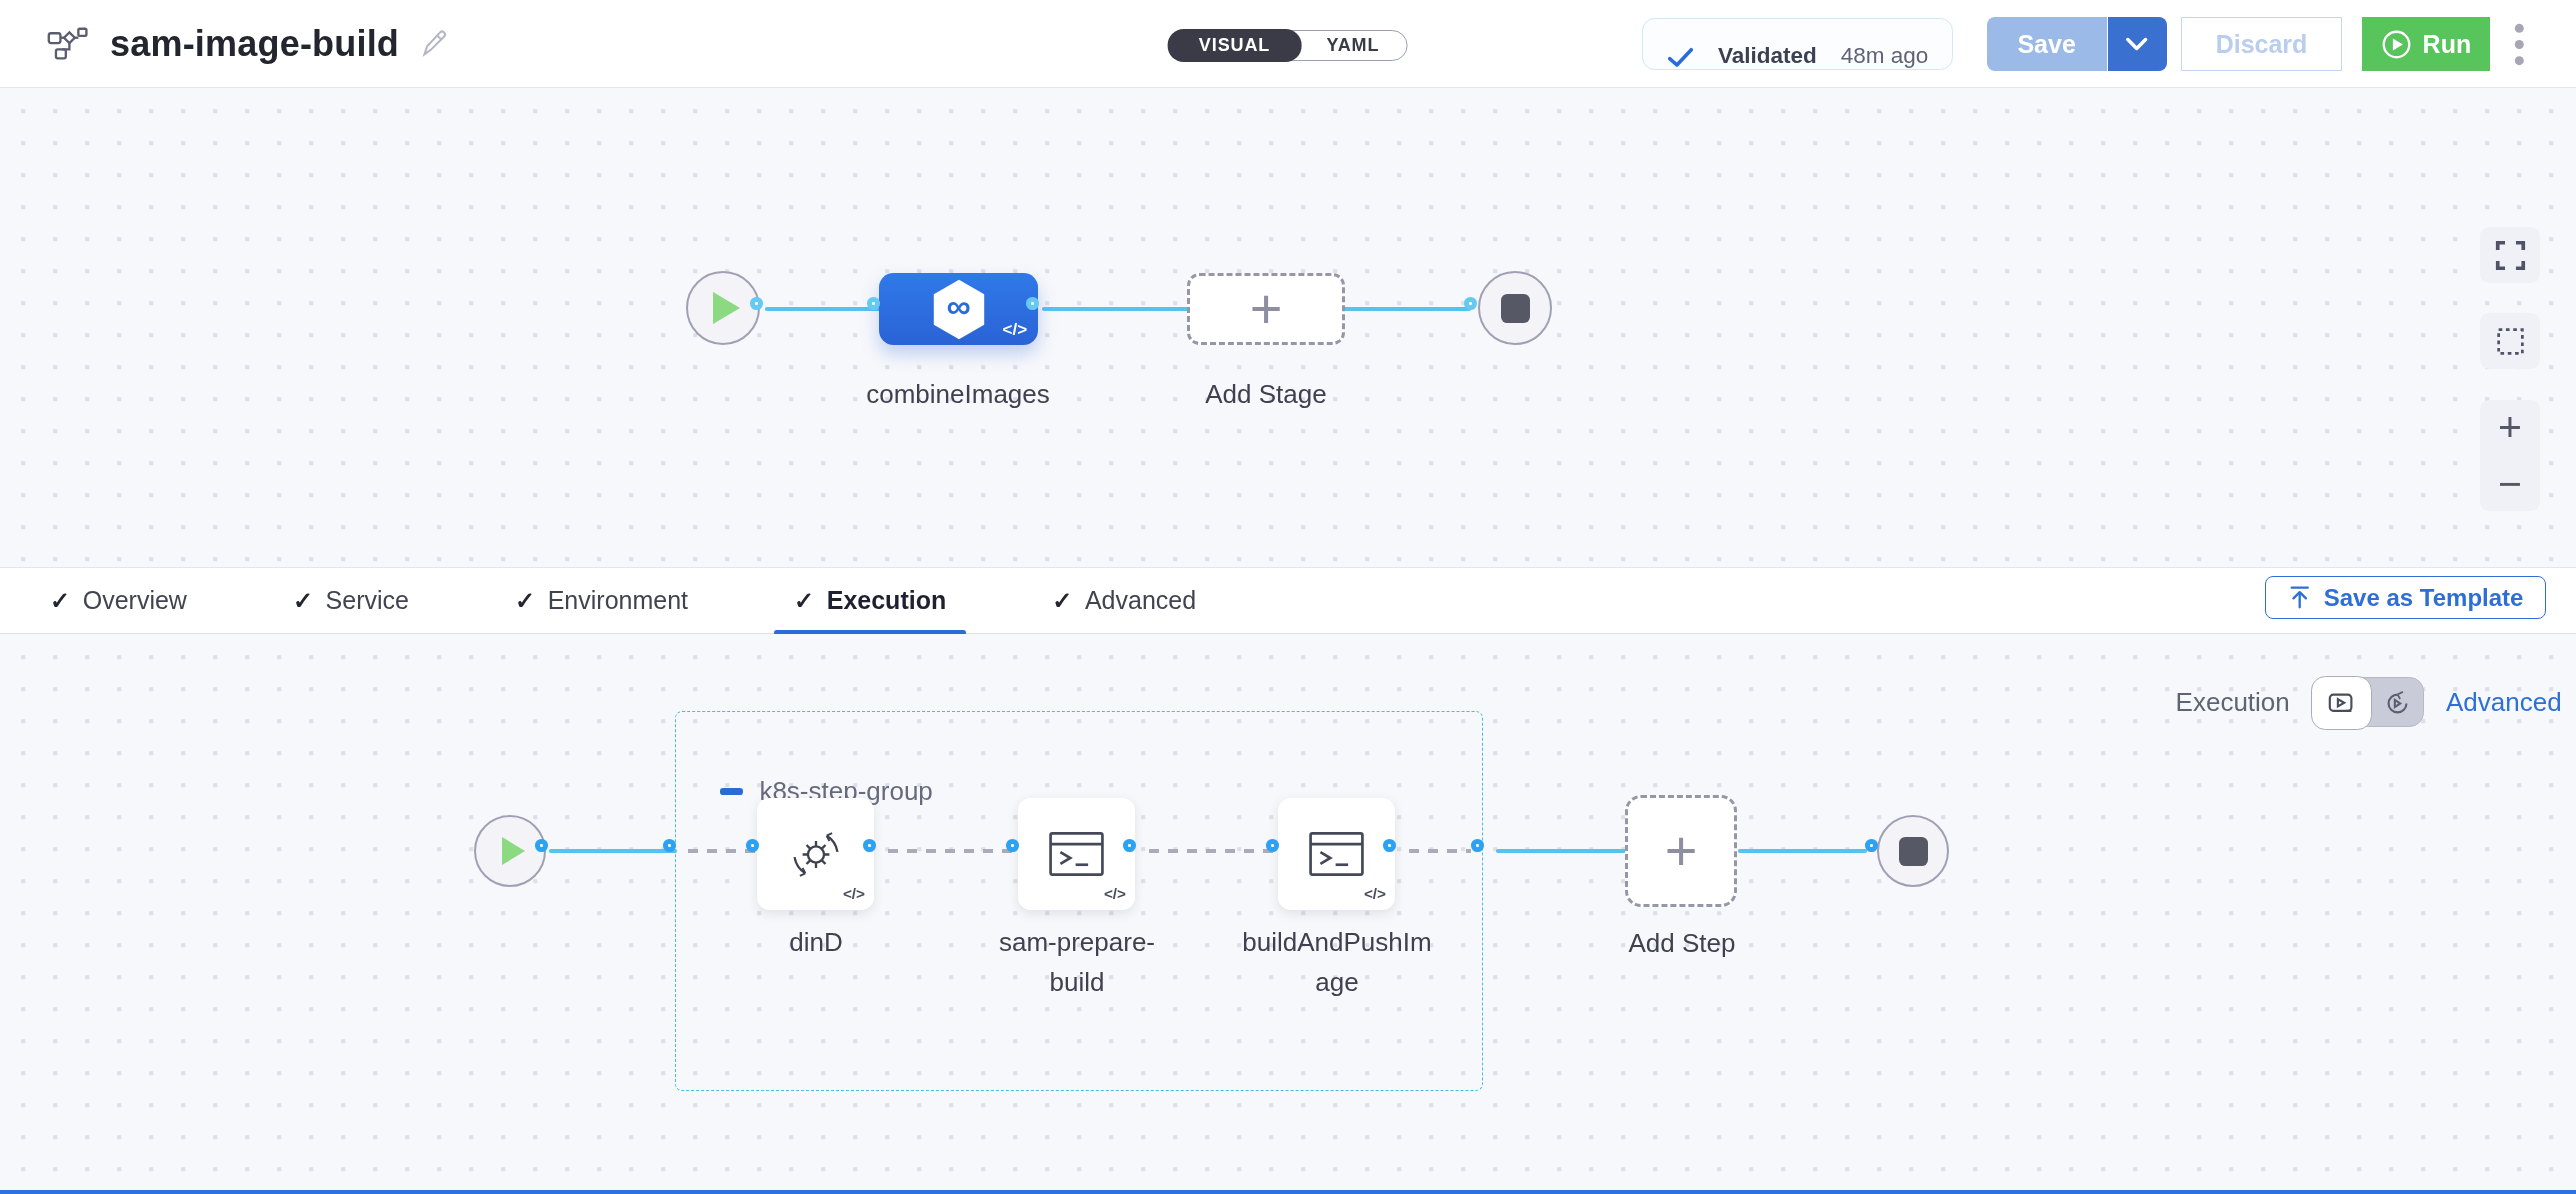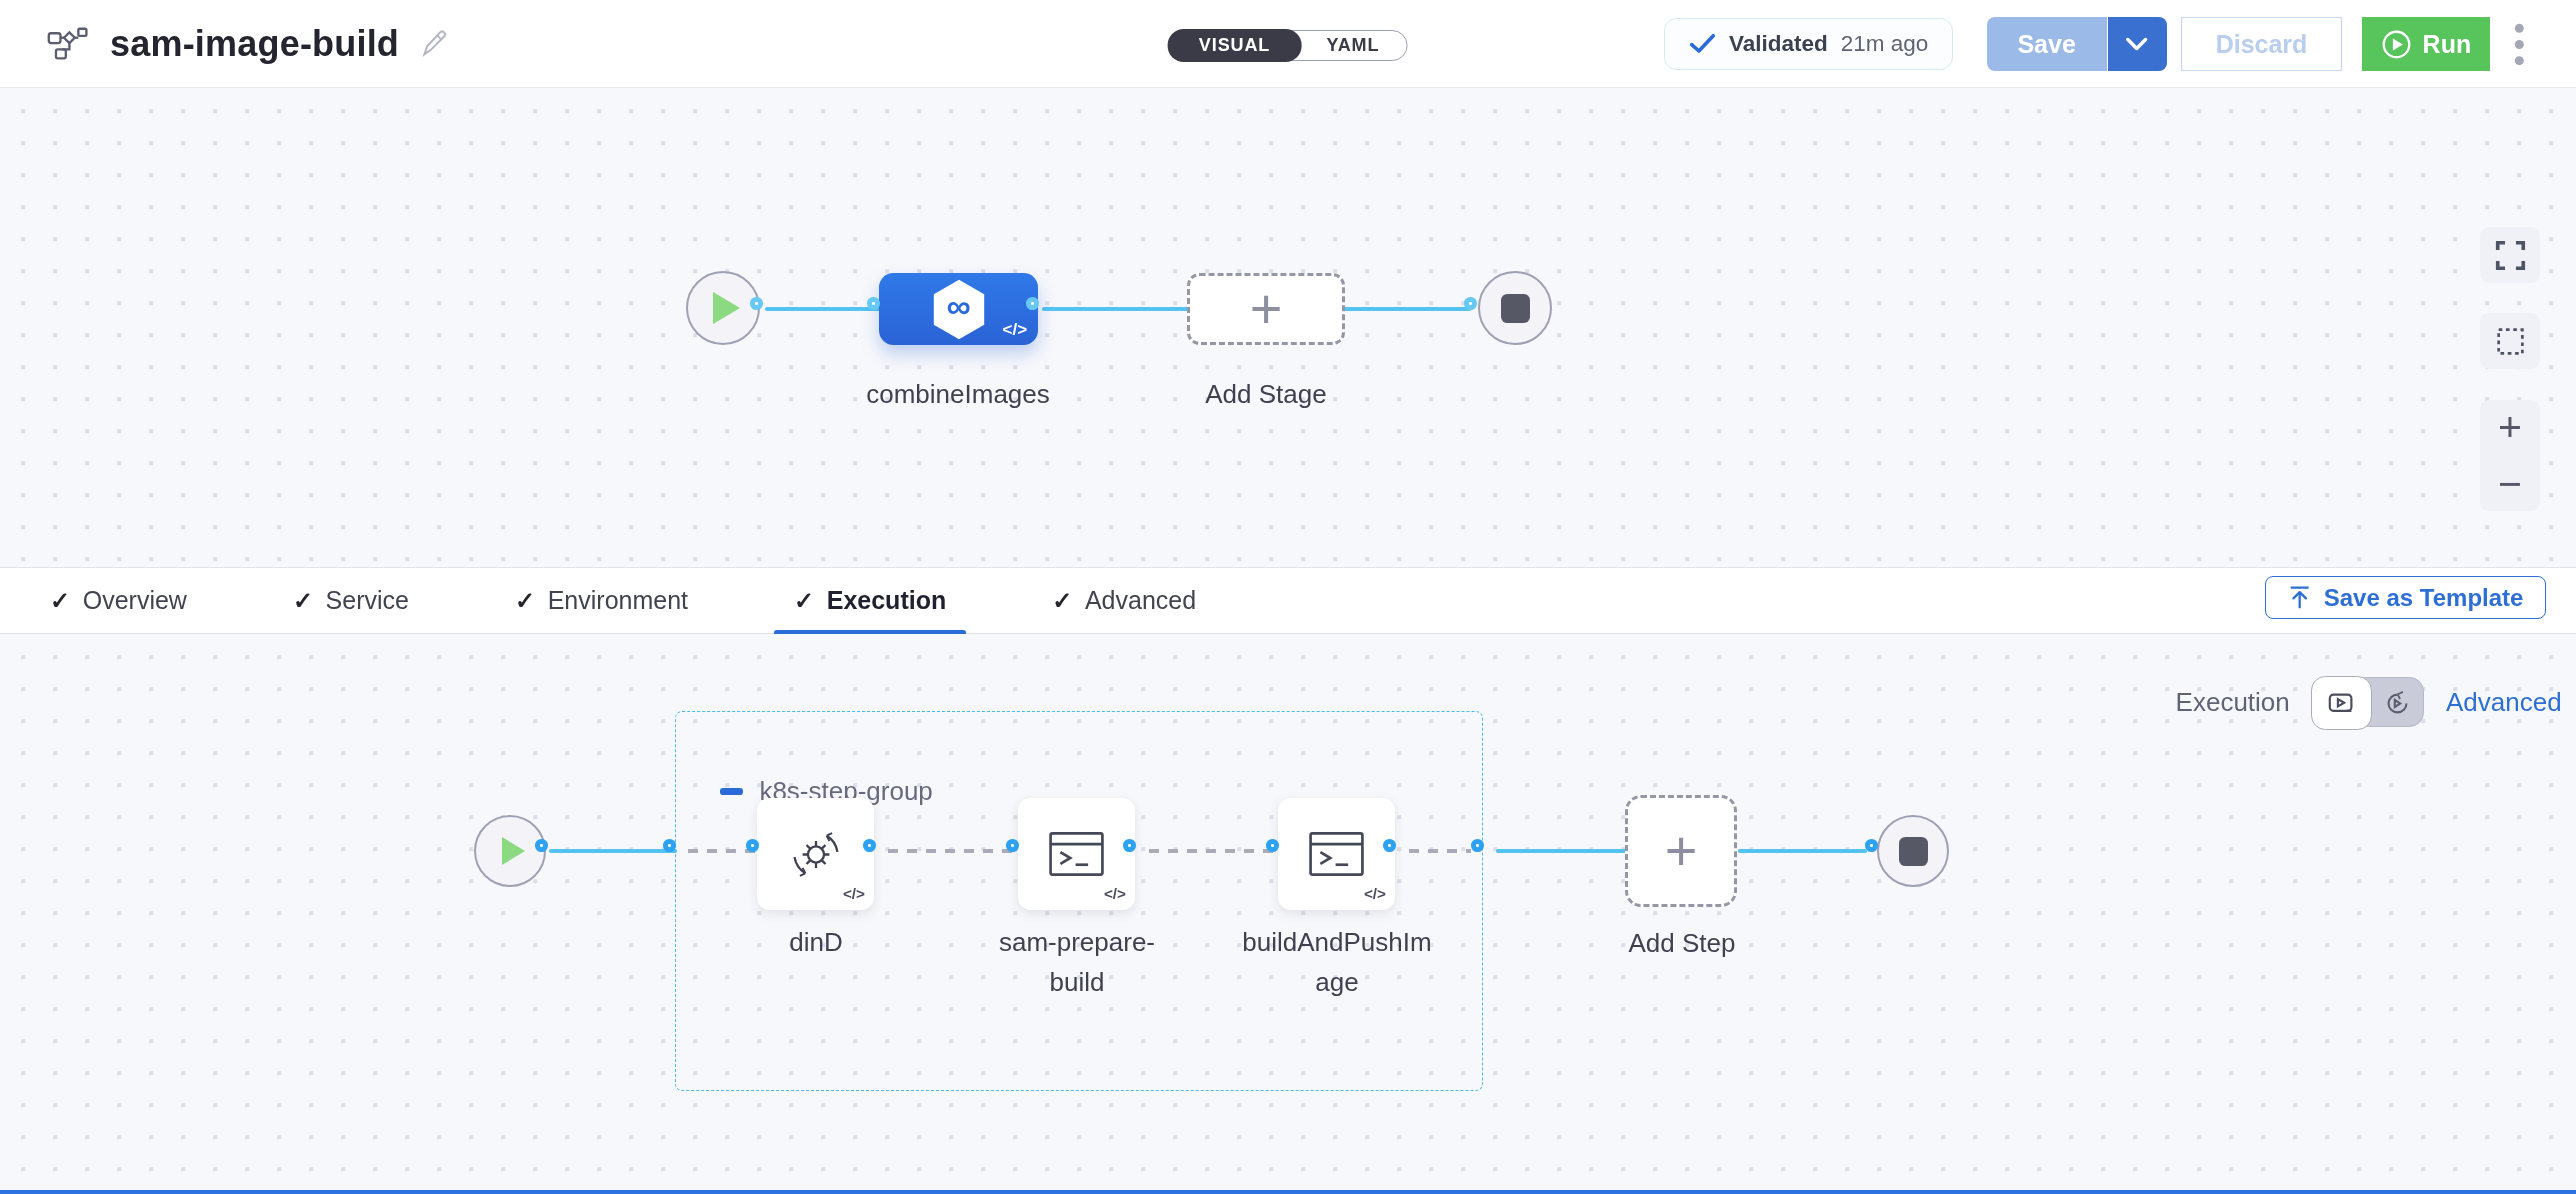--- a/index.html
+++ b/index.html
@@ -11,21 +11,21 @@
   .header { position:relative; height:88px; background:#fff; border-bottom:0.9px solid #e7e8ee;
     display:flex; align-items:center; }
   .h-left { display:flex; align-items:center; gap:20px; padding-left:47px; }
   .page-title { font-size:36px; font-weight:700; color:#24252e; letter-spacing:0.2px; }
   .mode-toggle { position:absolute; left:50%; top:30px; transform:translateX(-50%);
     height:31px; display:flex; border:1.8px solid #9ba0b0; border-radius:16px; background:#fff; }
   .mode-opt { display:flex; align-items:center; justify-content:center; padding:0 27px;
     font-size:18px; font-weight:700; letter-spacing:0.9px; color:#3a3b47; border-radius:14.4px; cursor:pointer; }
   .mode-opt.sel { background:#3a3b47; color:#fff; margin:-1.8px; padding:0 31px; border-radius:16px; }
   .h-right { position:absolute; right:50px; top:0; height:88px; display:flex; align-items:center; }
-  .chip { display:flex; align-items:center; gap:13px; height:52px; padding:0 23.4px;
+  .chip { display:flex; align-items:flex-end; gap:24px; height:52px; padding:0 23.4px;
     border:1.8px solid #d2e8f6; border-radius:12.6px; background:#fbfdff; }
   .chip .v-status { font-size:22.5px; font-weight:700; color:#3c4150; }
   .chip .v-time { font-size:22.5px; color:#5f6374; }
   .btn { height:54px; border-radius:0; display:flex; align-items:center; justify-content:center;
     font-size:25px; font-weight:700; cursor:pointer; }
   .split { display:flex; margin-left:34px; border-radius:8px; overflow:hidden; }
   .save-main { width:121px; background:#9cbae7; color:#fff; border-right:1.8px solid #fff; }
   .save-caret { width:59px; background:#3a70cf; }
   .discard { margin-left:14.4px; width:161px; background:#fff; border:1.8px solid #c3d7f2; color:#b9cdee;text-align:center; }
   .run { margin-left:20px; width:128px; background:#58c45c; color:#fff; gap:10.8px; }
@@ -144,21 +144,21 @@
     </div>
 
     <div class="h-right">
       <div class="chip">
         <span>
           <svg width="27" height="21.6" viewBox="0 0 30 24" fill="none" stroke="#2a6bd9" stroke-width="4" stroke-linecap="round" stroke-linejoin="round">
             <path d="M3 13 L11 20 L27 3"></path>
           </svg>
         </span>
         <span class="v-status">Validated</span>
-        <span class="v-time">21m ago</span>
+        <span class="v-time">48m ago</span>
       </div>
 
       <div class="split">
         <div class="btn save-main">Save</div>
         <div class="btn save-caret">
           <span>
             <svg width="23.4" height="16" viewBox="0 0 26 18" fill="none" stroke="#fff" stroke-width="4" stroke-linecap="round" stroke-linejoin="round">
               <path d="M3 4 L13 14 L23 4"></path>
             </svg>
           </span>

